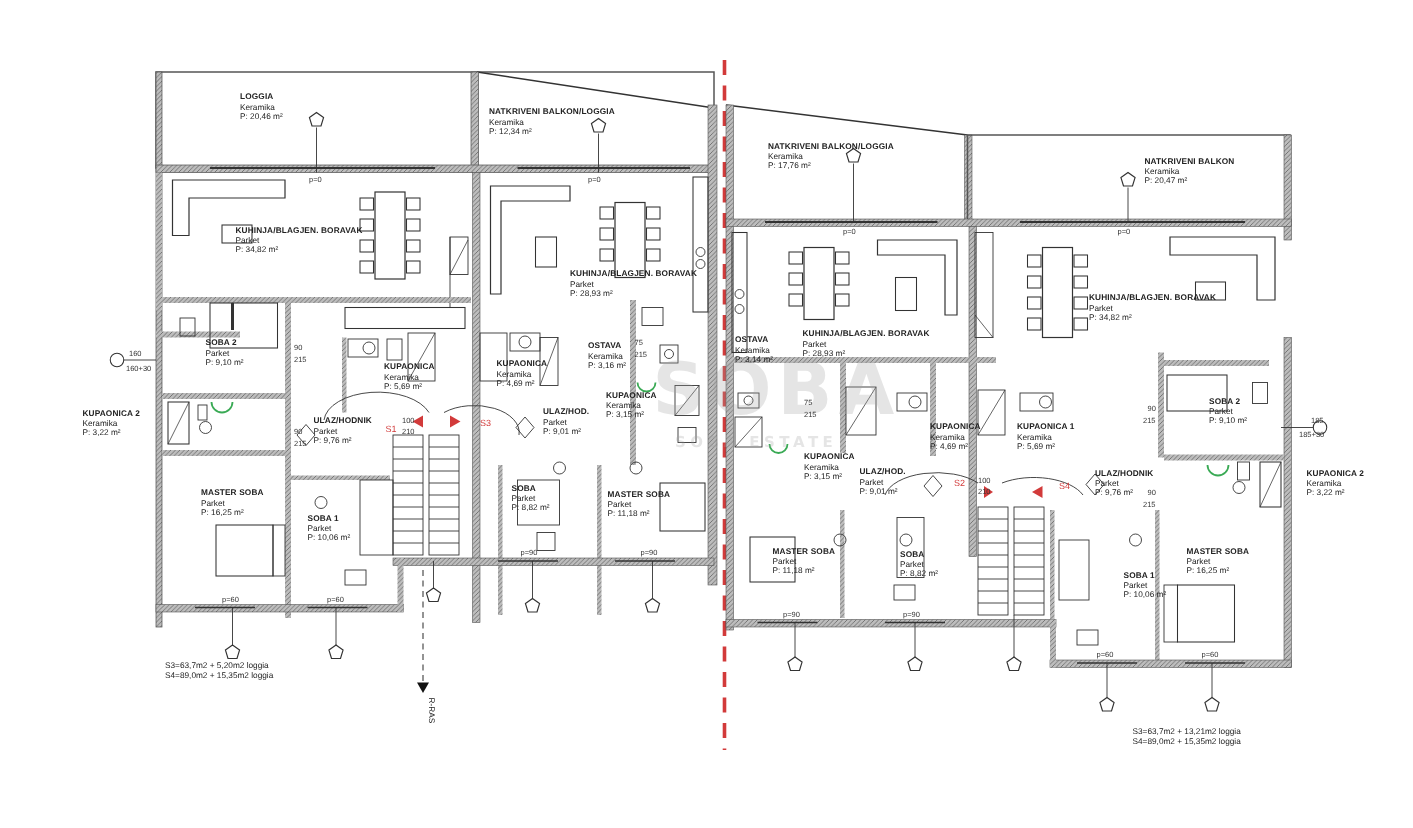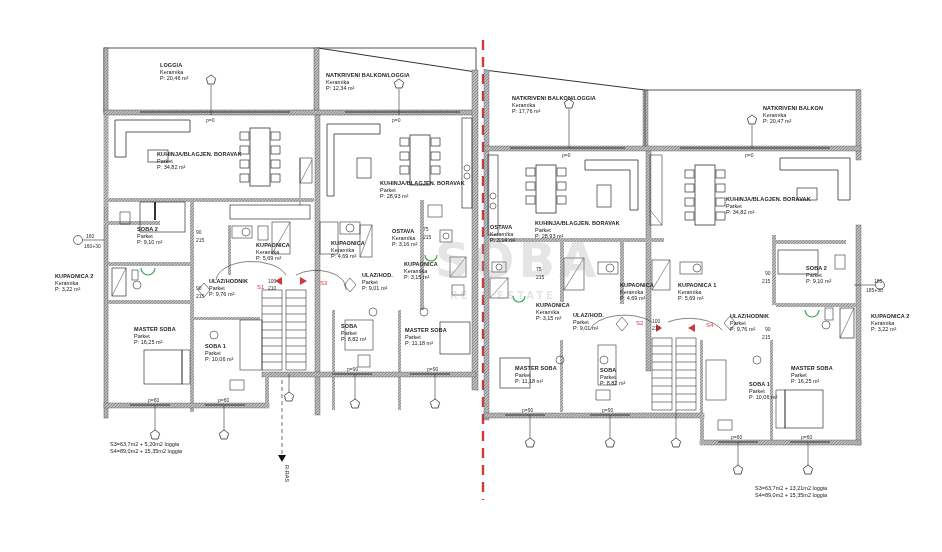--- a/index.html
+++ b/index.html
@@ -339,21 +339,21 @@
     <use href="#pent" x="676" y="443"></use>
       <line x1="676" y1="410" x2="676" y2="438" stroke="#333" stroke-width="0.6"></line>
     <use href="#pent" x="738" y="470"></use>
       <line x1="738" y1="442" x2="738" y2="465" stroke="#333" stroke-width="0.6"></line>
     <use href="#pent" x="808" y="470"></use>
       <line x1="808" y1="442" x2="808" y2="465" stroke="#333" stroke-width="0.6"></line>
   </g>
 </svg>
 
 <div class="wm" style="left:435px;top:232px;font-size:48px;letter-spacing:4px;">SOBA</div>
-<div class="wm" style="left:450px;top:290px;font-size:10px;letter-spacing:3px;">REAL ESTATE</div>
+<div class="wm" style="left:450px;top:290px;font-size:10px;letter-spacing:3px;">SOBA ESTATE</div>
 
 <div class="lbl" style="left:160px;top:62px;">
   <span class="t">LOGGIA</span>
     <span class="f">Keramika</span>
     <span class="a">P: 20,46 m²</span>
 </div>
 <div class="lbl" style="left:326px;top:72px;">
   <span class="t">NATKRIVENI BALKON/LOGGIA</span>
     <span class="f">Keramika</span>
     <span class="a">P: 12,34 m²</span>

